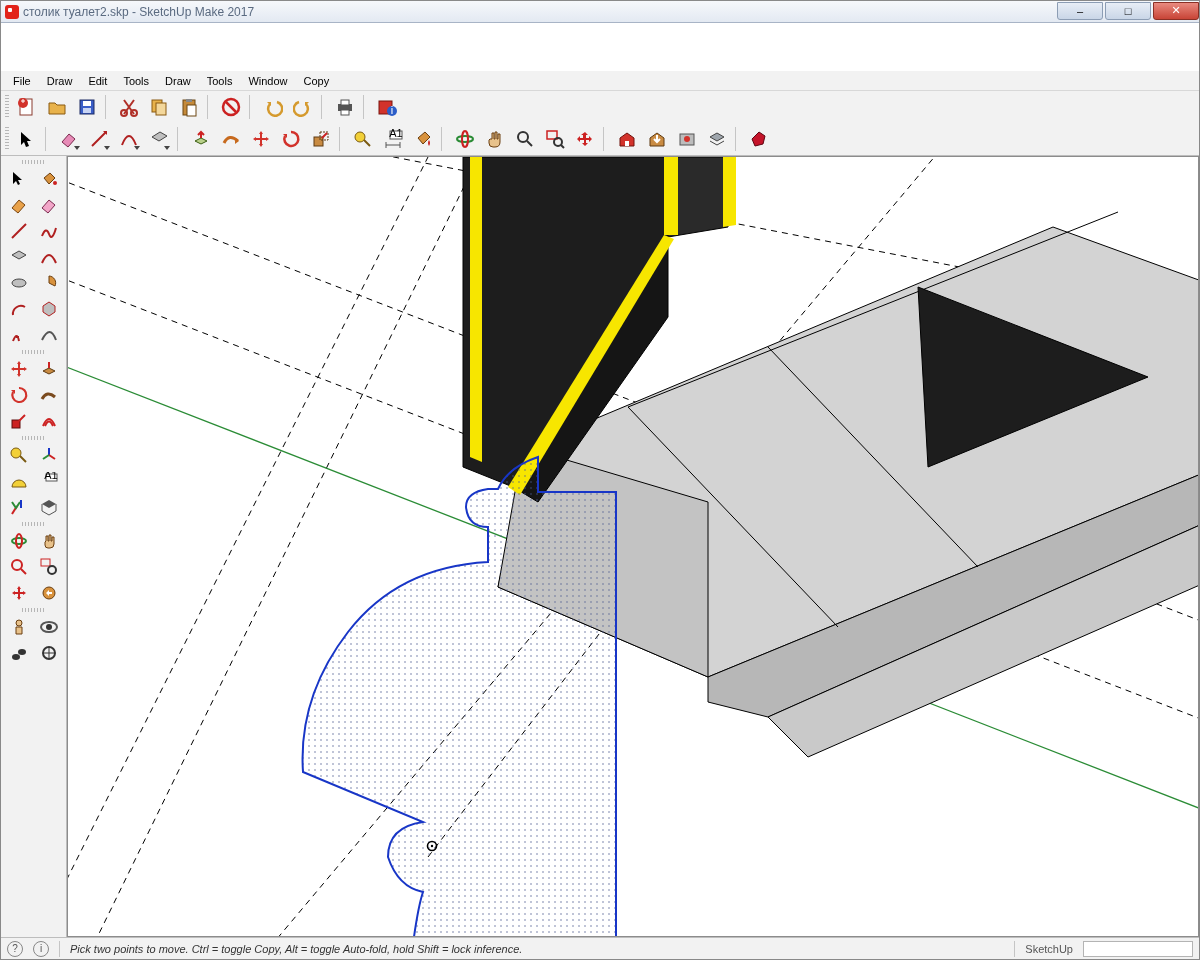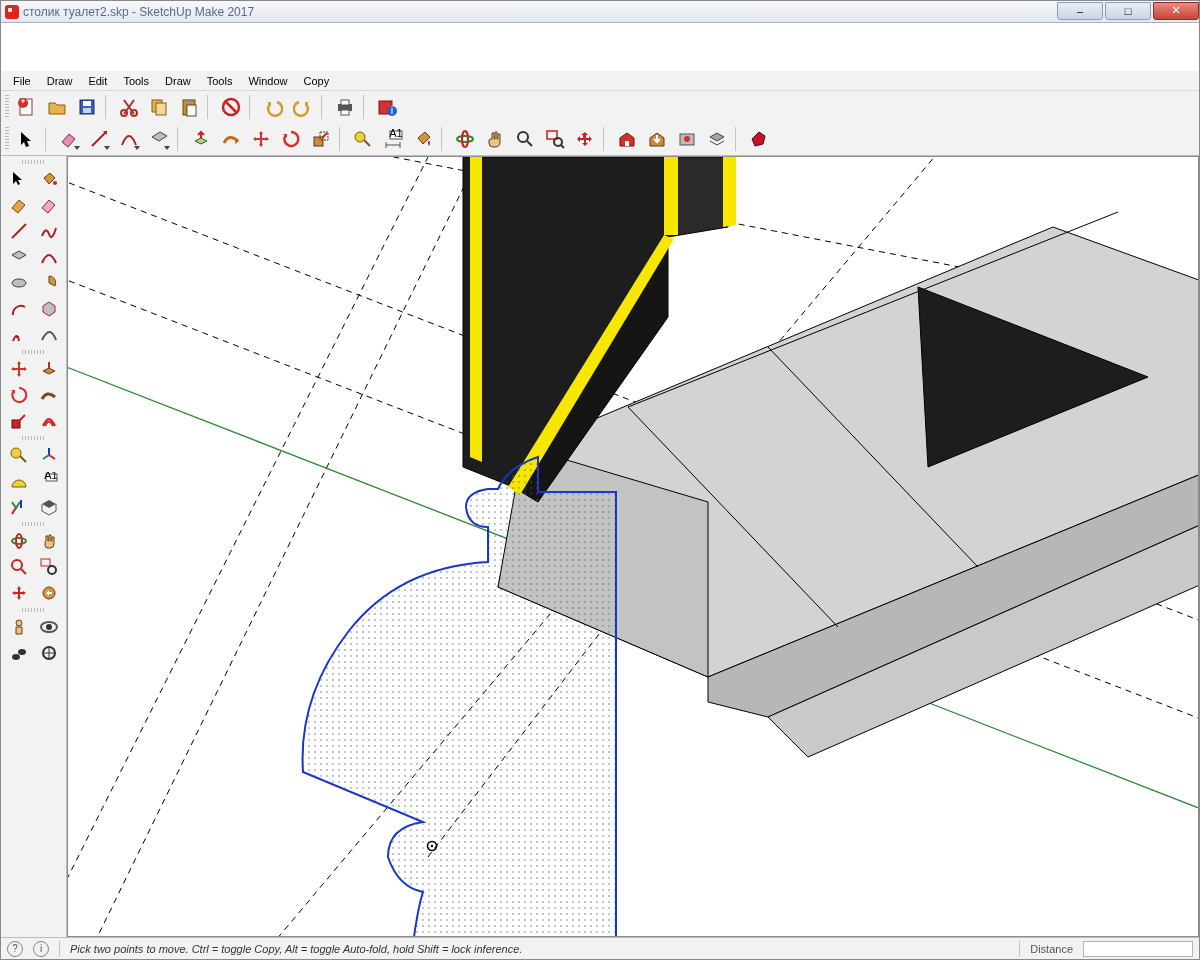--- a/index.html
+++ b/index.html
@@ -606,17 +606,17 @@
     </div>
   </div>
 
   <div class="statusbar">
     <span class="sicon">?</span>
     <span class="sicon">i</span>
     <span class="svert"></span>
     <span class="hint">Pick two points to move.  Ctrl = toggle Copy, Alt = toggle Auto-fold, hold Shift = lock inference.</span>
     <span class="spacer"></span>
     <span class="svert"></span>
-    <span class="vcb-label">Distance</span>
+    <span class="vcb-label">SketchUp</span>
     <span class="vcb-box"></span>
   </div>
 
 </div>
 
 </body></html>

